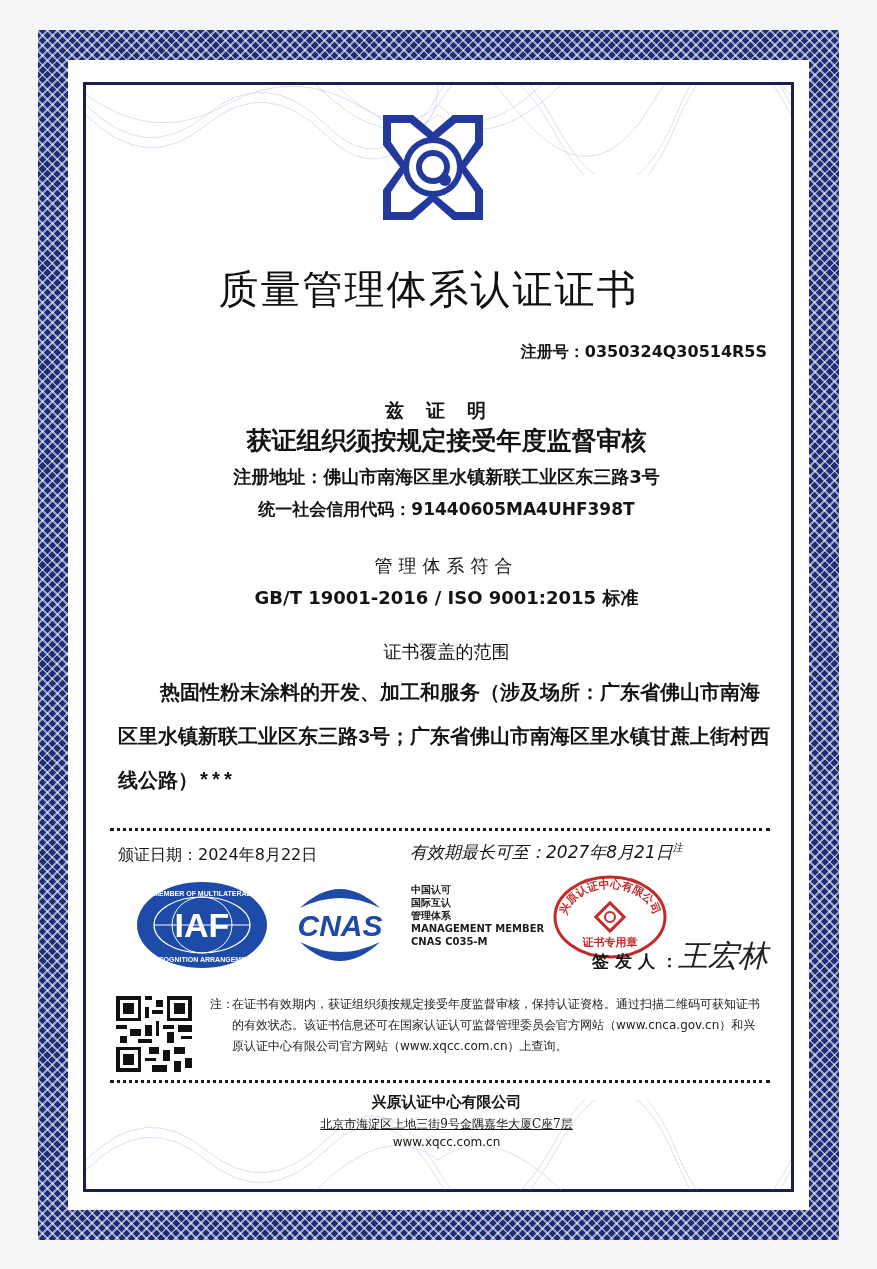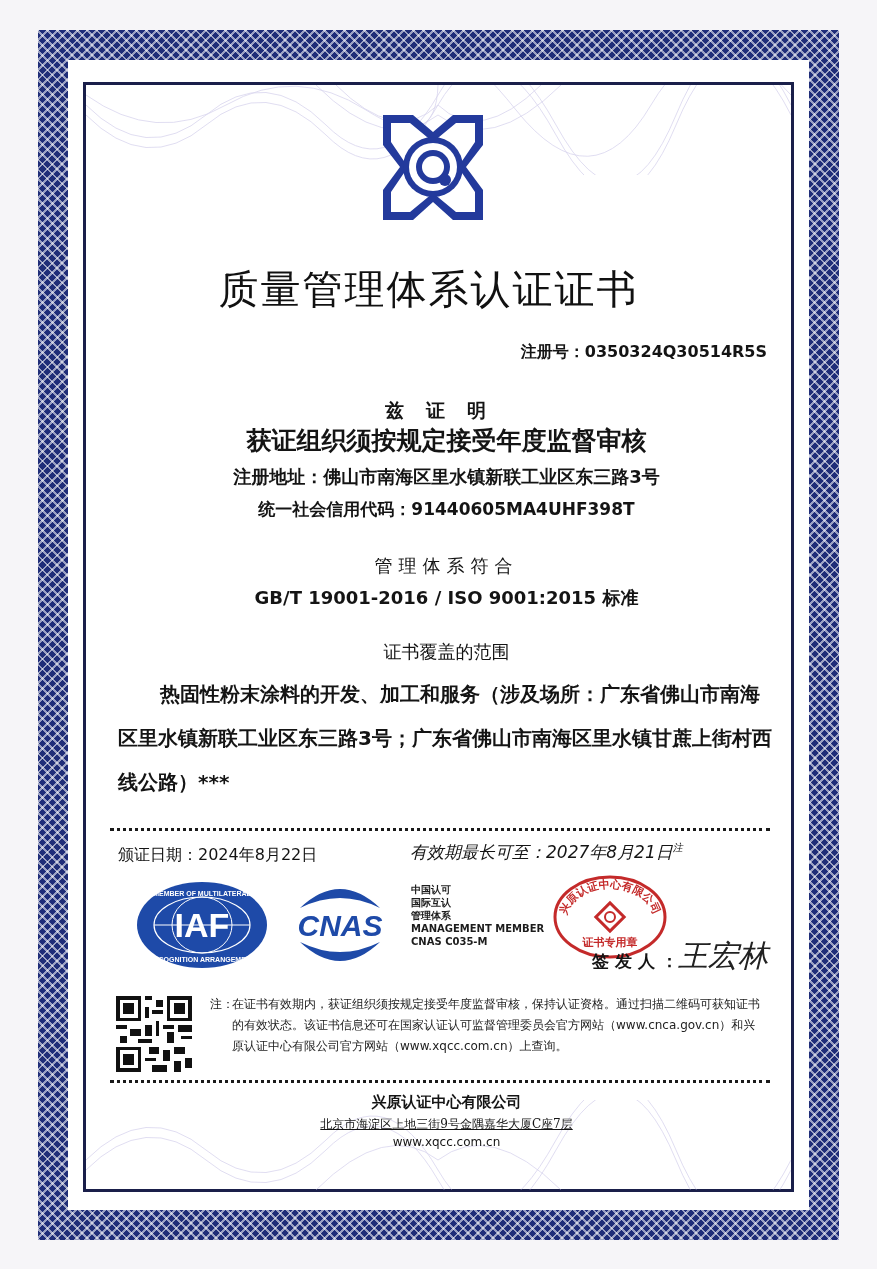--- a/index.html
+++ b/index.html
@@ -45,21 +45,21 @@
   .center { position:absolute; left:0; width:877px; text-align:center;margin-left:8px; }
   .hereby { top:398px; font-size:19px; font-weight:bold; letter-spacing:22px; }
   .company { top:424px; font-size:25px; font-weight:bold; }
   .addr { top:465px; font-size:18px; font-weight:bold; }
   .credit { top:498px; font-size:17px; font-weight:bold; }
   .conform { top:554px; font-size:18px; letter-spacing:6px; }
   .standard { top:586px; font-size:18px; font-weight:bold; }
   .scope-title { top:640px; font-size:18px; }
   .scope {
     position:absolute; left:118px; width:655px; top:672px;
-    font-size:20px; font-weight:bold; line-height:44px; text-indent:42px;
+    font-size:20px; font-weight:bold; line-height:44px; text-indent:42px;font-family:Liberation Mono, monospace;
   }
   .dots {
     position:absolute; left:110px; width:660px; height:0;
     border-top:3px dotted #1a1a1a;
   }
   .date-issue { position:absolute; left:118px; top:845px; font-size:16px;text-align:center; }
   .date-valid { position:absolute; left:410px; top:841px; font-size:17px;font-style:italic; }
   .date-valid sup { font-size:10px; }
 
   .iaf { position:absolute; left:135px; top:880px; width:135px; height:90px; }

